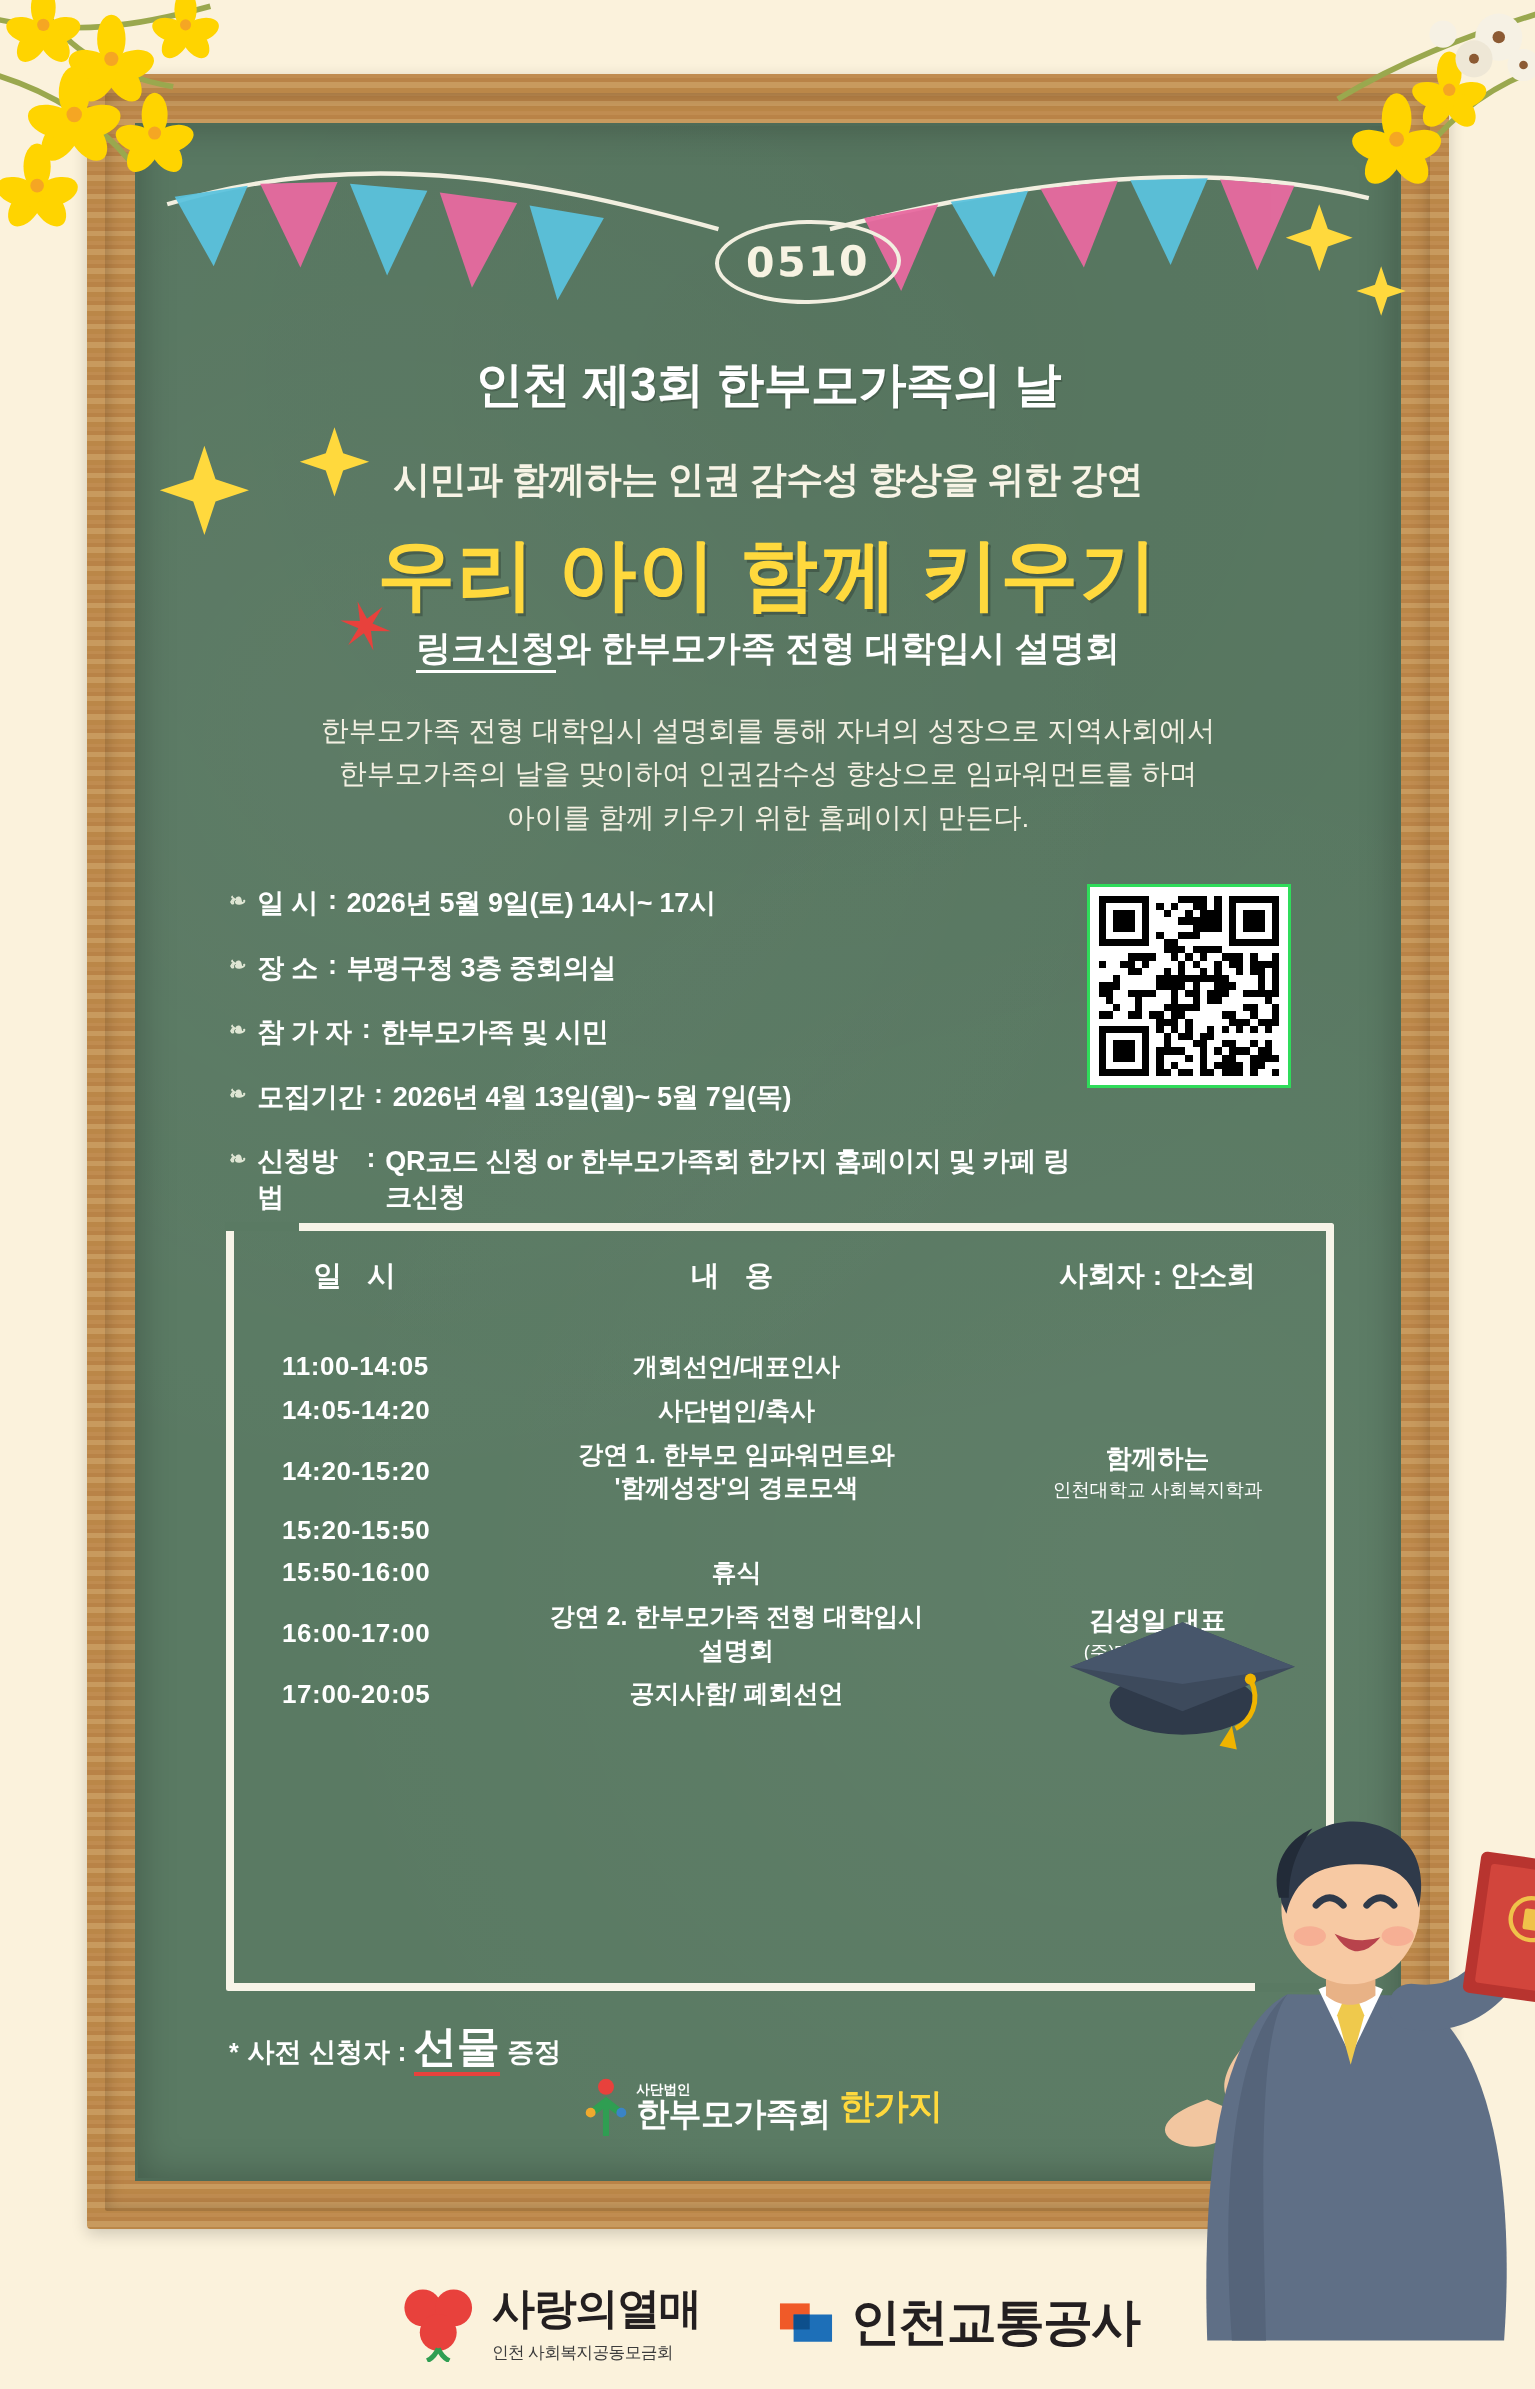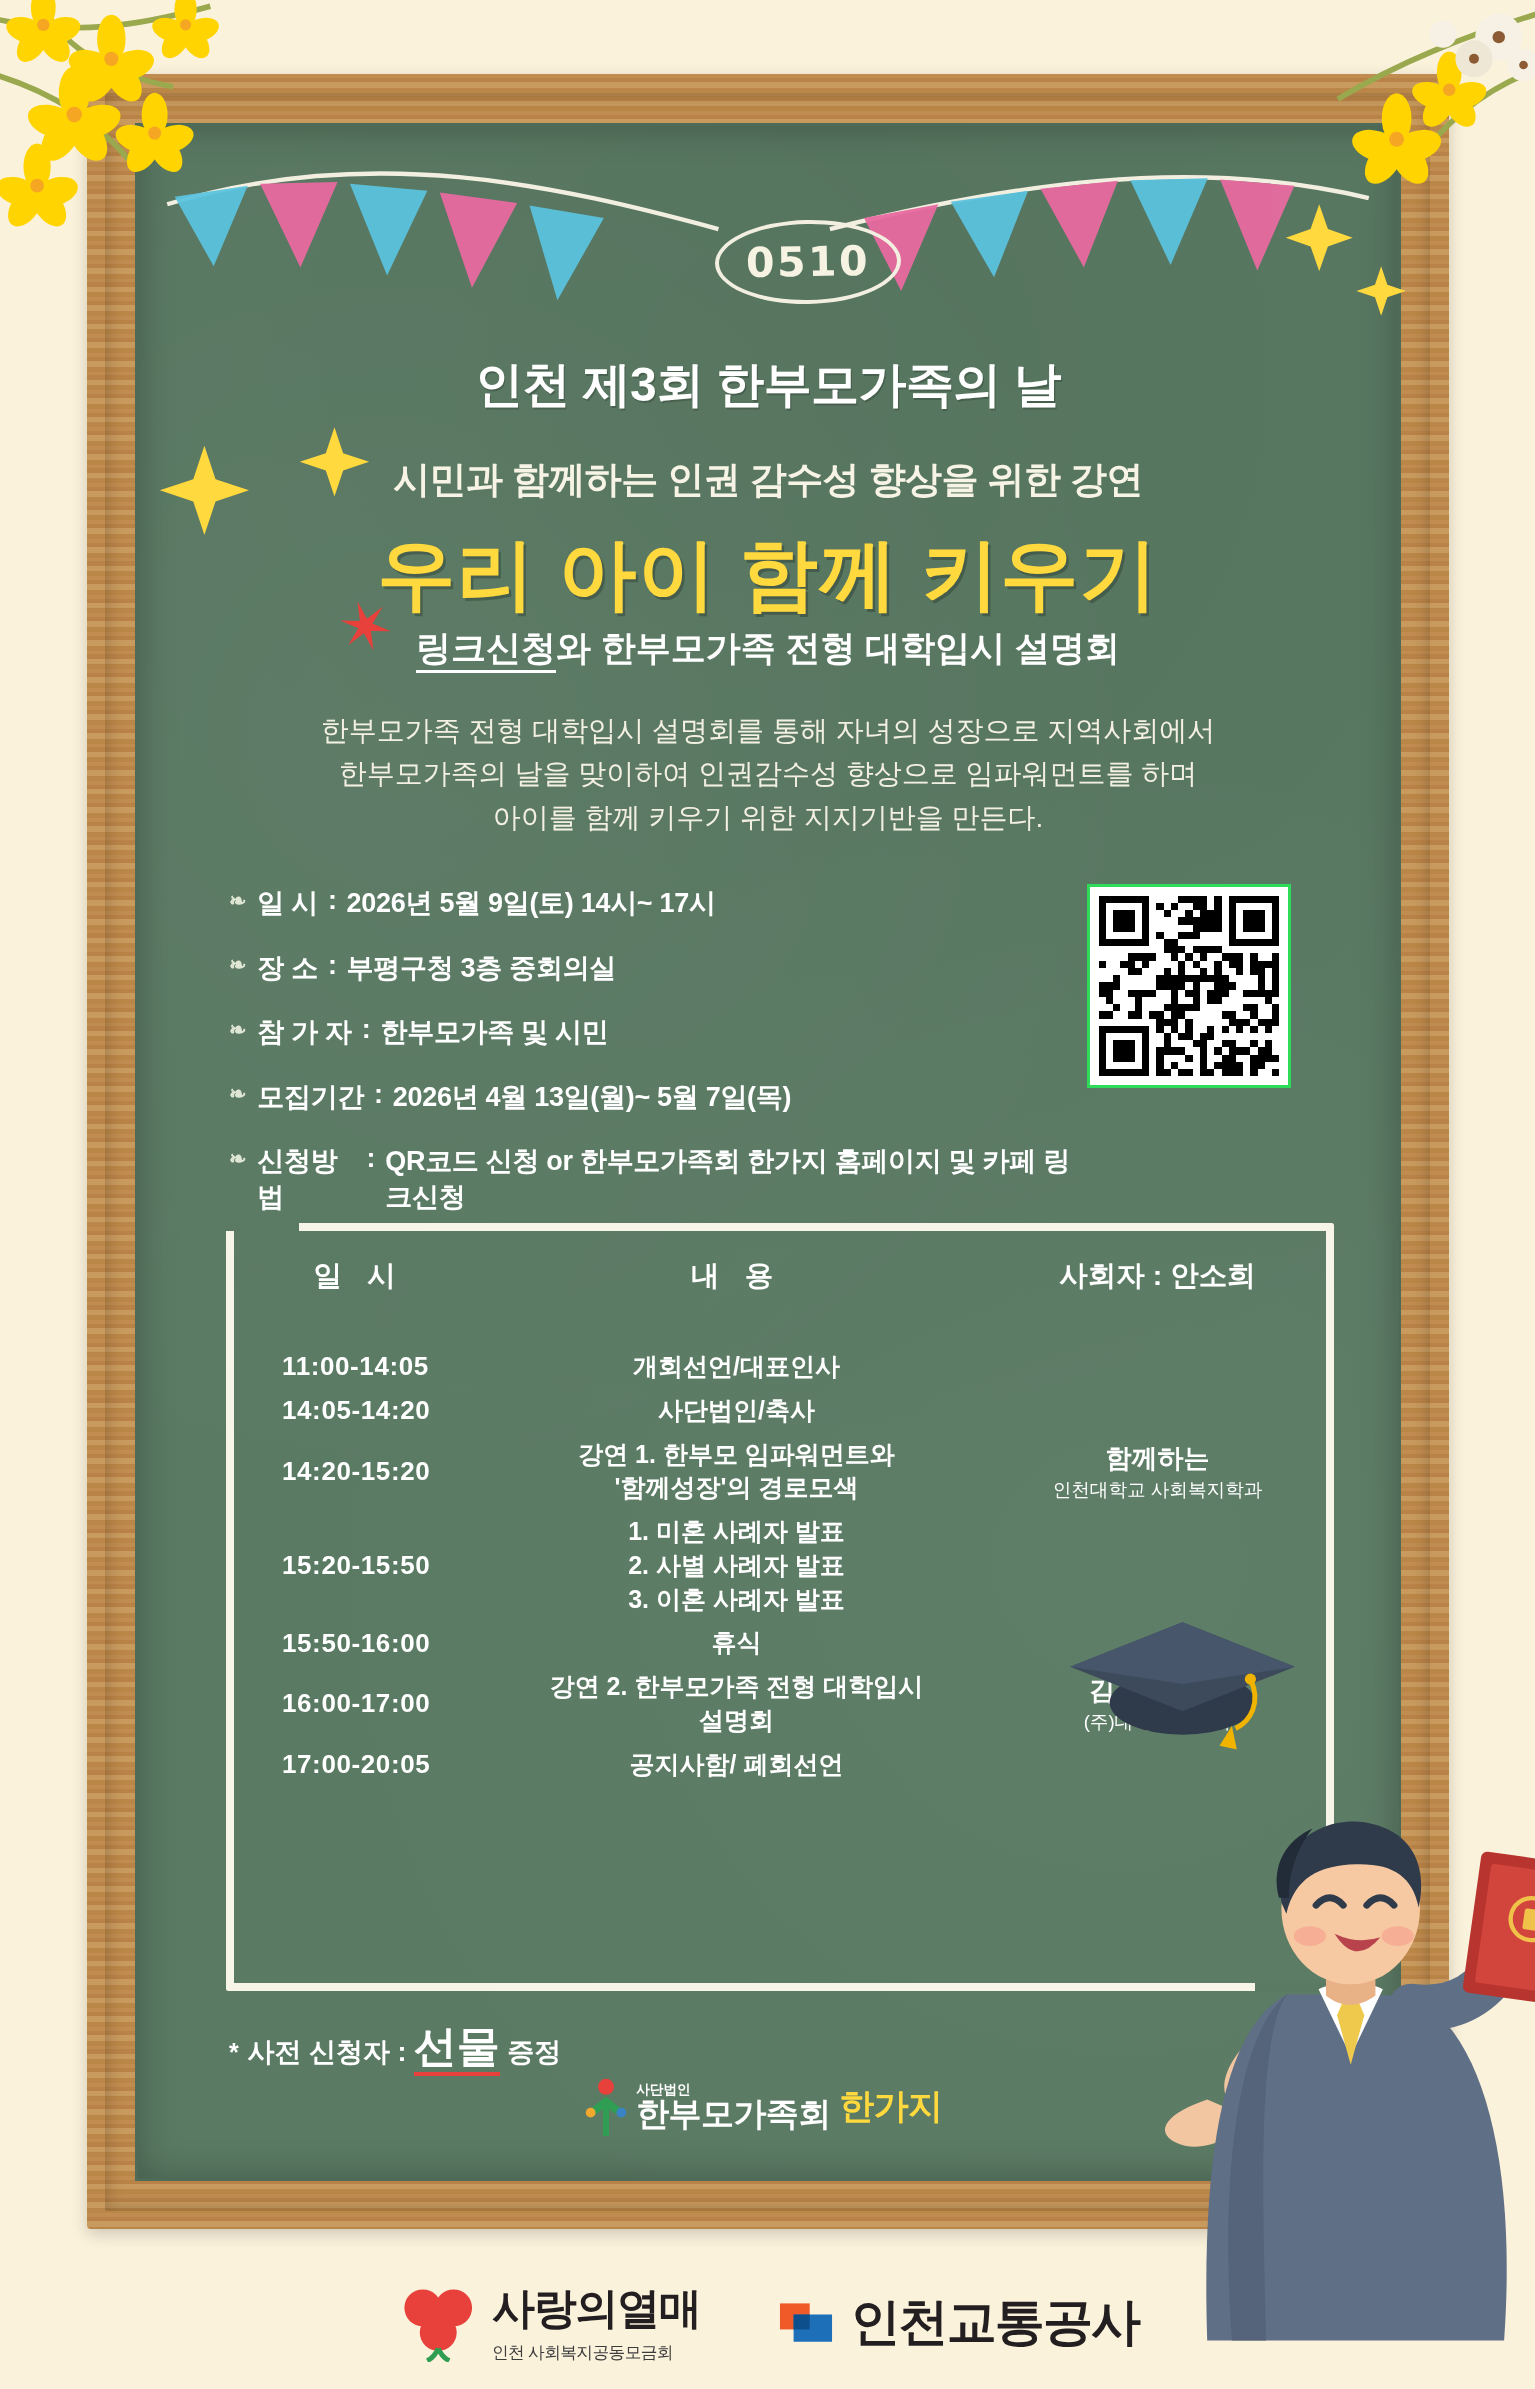--- a/index.html
+++ b/index.html
@@ -390,21 +390,21 @@
 <div class="title-2">시민과 함께하는 인권 감수성 향상을 위한 강연</div>
 <div class="title-main">우리 아이 함께 키우기</div>
 <div class="star-mark">✶</div>
 <div class="title-sub">
   <span class="ul">링크신청</span><span>와 한부모가족 전형 대학입시 설명회</span>
 </div>
 
 <div class="intro">
   <div>한부모가족 전형 대학입시 설명회를 통해 자녀의 성장으로 지역사회에서</div>
   <div>한부모가족의 날을 맞이하여 인권감수성 향상으로 임파워먼트를 하며</div>
-  <div>아이를 함께 키우기 위한 지지기반을 만든다.</div>
+  <div>아이를 함께 키우기 위한 홈페이지 만든다.</div>
 </div>
 
 <div class="info-list">
   <div class="info-row">
     <span class="info-bullet">❧</span>
     <span>일      시</span>
     <span style="margin:0 10px;">:</span>
     <span>2026년 5월 9일(토) 14시~ 17시</span>
   </div>
   <div class="info-row">
@@ -1082,21 +1082,20 @@
       <div class="s-cont">사단법인/축사</div>
       <div class="s-host"></div>
     </div>
     <div class="s-row">
       <div class="s-time">14:20-15:20</div>
       <div class="s-cont">강연 1. 한부모 임파워먼트와<br>'함께성장'의 경로모색</div>
       <div class="s-host"><span class="nm">함께하는</span><span class="af">인천대학교 사회복지학과</span></div>
     </div>
     <div class="s-row">
       <div class="s-time">15:20-15:50</div>
-      <div class="s-cont">1. 미혼 사례자 발표<br>2. 사별 사례자 발표<br>3. 이혼 사례자 발표</div>
       <div class="s-host"></div>
     </div>
     <div class="s-row">
       <div class="s-time">15:50-16:00</div>
       <div class="s-cont">휴식</div>
       <div class="s-host"></div>
     </div>
     <div class="s-row">
       <div class="s-time">16:00-17:00</div>
       <div class="s-cont">강연 2. 한부모가족 전형 대학입시<br>설명회</div>

